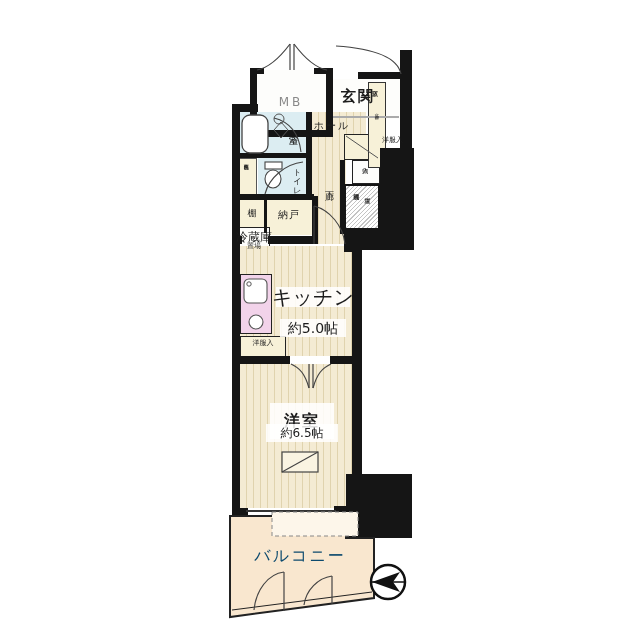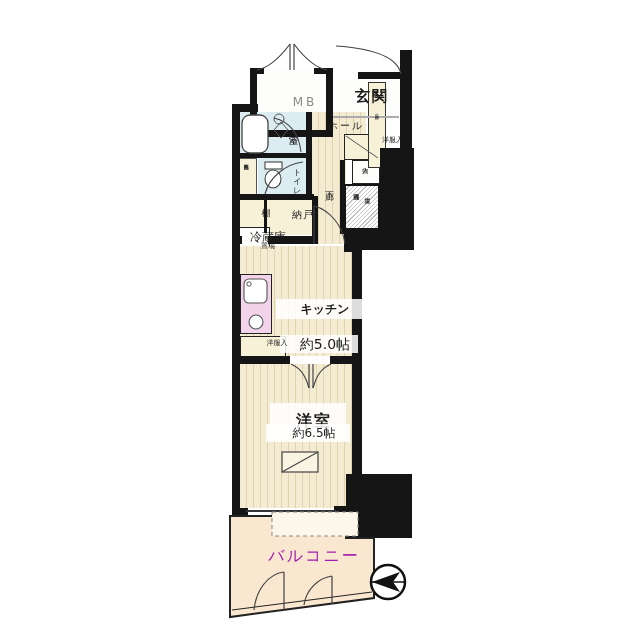--- a/index.html
+++ b/index.html
@@ -7,21 +7,21 @@
           font-family:"DejaVu Sans",sans-serif;color:#222;}
   .abs{position:absolute;box-sizing:border-box;}
   .wall{position:absolute;background:#151515;box-sizing:border-box;}
   .wood{background:repeating-linear-gradient(to right,#f4ebd3 0px,#f4ebd3 6px,#e0d3ae 6px,#e0d3ae 7px);}
   .wet{background:#dcedf2;}
   .cream{background:#f7f1d8;}
   .whitebox{background:#fdfdfb;}
   .lbl{position:absolute;z-index:30;line-height:1.05;color:#1c1c1c;white-space:nowrap;}
   .vert{writing-mode:vertical-rl;text-orientation:upright;}
   .halo{background:rgba(255,255,255,.85);padding:0 2px;}
-  .center{display:flex;align-items:center;justify-content:center;text-align:center;padding-left:14px;}
+  .center{display:flex;align-items:center;justify-content:center;text-align:center;}
   svg.overlay{position:absolute;left:0;top:0;z-index:20;pointer-events:none;}
   .hatch{background:repeating-linear-gradient(135deg,#ffffff 0 2px,#c4c4c4 2px 3px);}
   .thinbrd{border:1px solid #333;}
 </style>
 </head>
 <body>
 
 <div id="canvas">
 
   <div class="abs whitebox" style="left:252px;top:70px;width:78px;height:64px;"></div>
@@ -160,20 +160,20 @@
   <div class="lbl vert" style="left:243px;top:160px;font-size:5px;">洗面化粧台</div>
   <div class="lbl center" style="left:239px;top:207px;width:26px;height:14px;font-size:9px;">棚</div>
   <div class="lbl center" style="left:266px;top:208px;width:46px;height:14px;font-size:10px;letter-spacing:1px;">納戸</div>
   <div class="lbl center" style="left:238px;top:232px;width:32px;height:10px;font-size:12px;">冷蔵庫</div>
   <div class="lbl center" style="left:238px;top:242px;width:32px;height:10px;font-size:7px;">置場</div>
   <div class="lbl vert halo" style="left:351px;top:189px;font-size:6px;">洗濯機</div>
   <div class="lbl vert halo" style="left:362px;top:193px;font-size:6px;">置場</div>
   <div class="lbl vert halo" style="left:322px;top:184px;font-size:9px;">廊下</div>
   <div class="lbl" style="left:382px;top:137px;font-size:7px;">洋服入</div>
   <div class="lbl vert" style="left:362px;top:163px;font-size:6px;">物入</div>
-  <div class="lbl center halo" style="left:276px;top:299px;width:70px;height:20px;font-size:12px;font-weight:bold;">キッチン</div>
-  <div class="lbl center halo" style="left:280px;top:319px;width:62px;height:18px;font-size:14px;margin-top:16px;">約5.0帖</div>
+  <div class="lbl center halo" style="left:276px;top:287px;width:70px;height:20px;font-size:20px;font-weight:normal;">キッチン</div>
+  <div class="lbl center halo" style="left:280px;top:319px;width:62px;height:18px;font-size:14px;">約5.0帖</div>
   <div class="lbl center" style="left:240px;top:339px;width:46px;height:10px;font-size:7px;">洋服入</div>
   <div class="lbl center halo" style="left:270px;top:403px;width:60px;height:36px;font-size:16px;font-weight:bold;letter-spacing:2px;">洋室</div>
   <div class="lbl center halo" style="left:266px;top:424px;width:68px;height:18px;font-size:12px;">約6.5帖</div>
-  <div class="lbl center" style="left:250px;top:546px;width:100px;height:20px;font-size:16px;letter-spacing:2px;color:#a21caf;">バルコニー</div>
+  <div class="lbl center" style="left:250px;top:546px;width:100px;height:20px;font-size:16px;letter-spacing:2px;color:#0c4a6e;">バルコニー</div>
 
 </div>
 
 </body></html>

